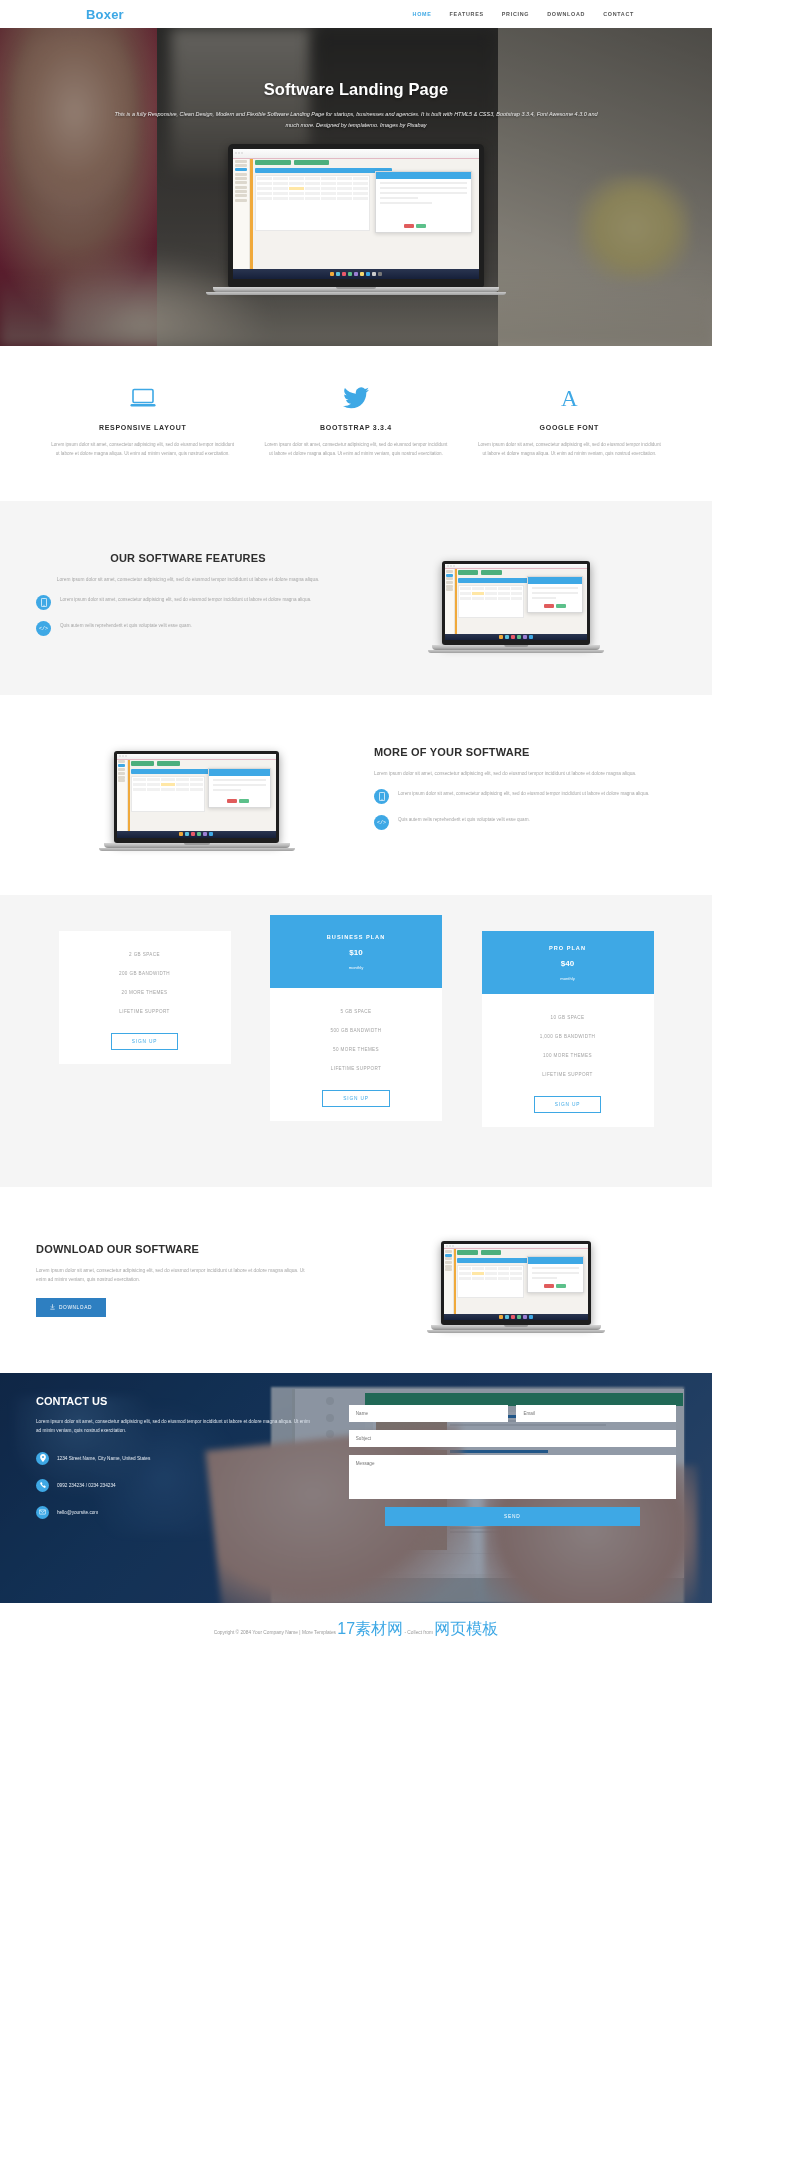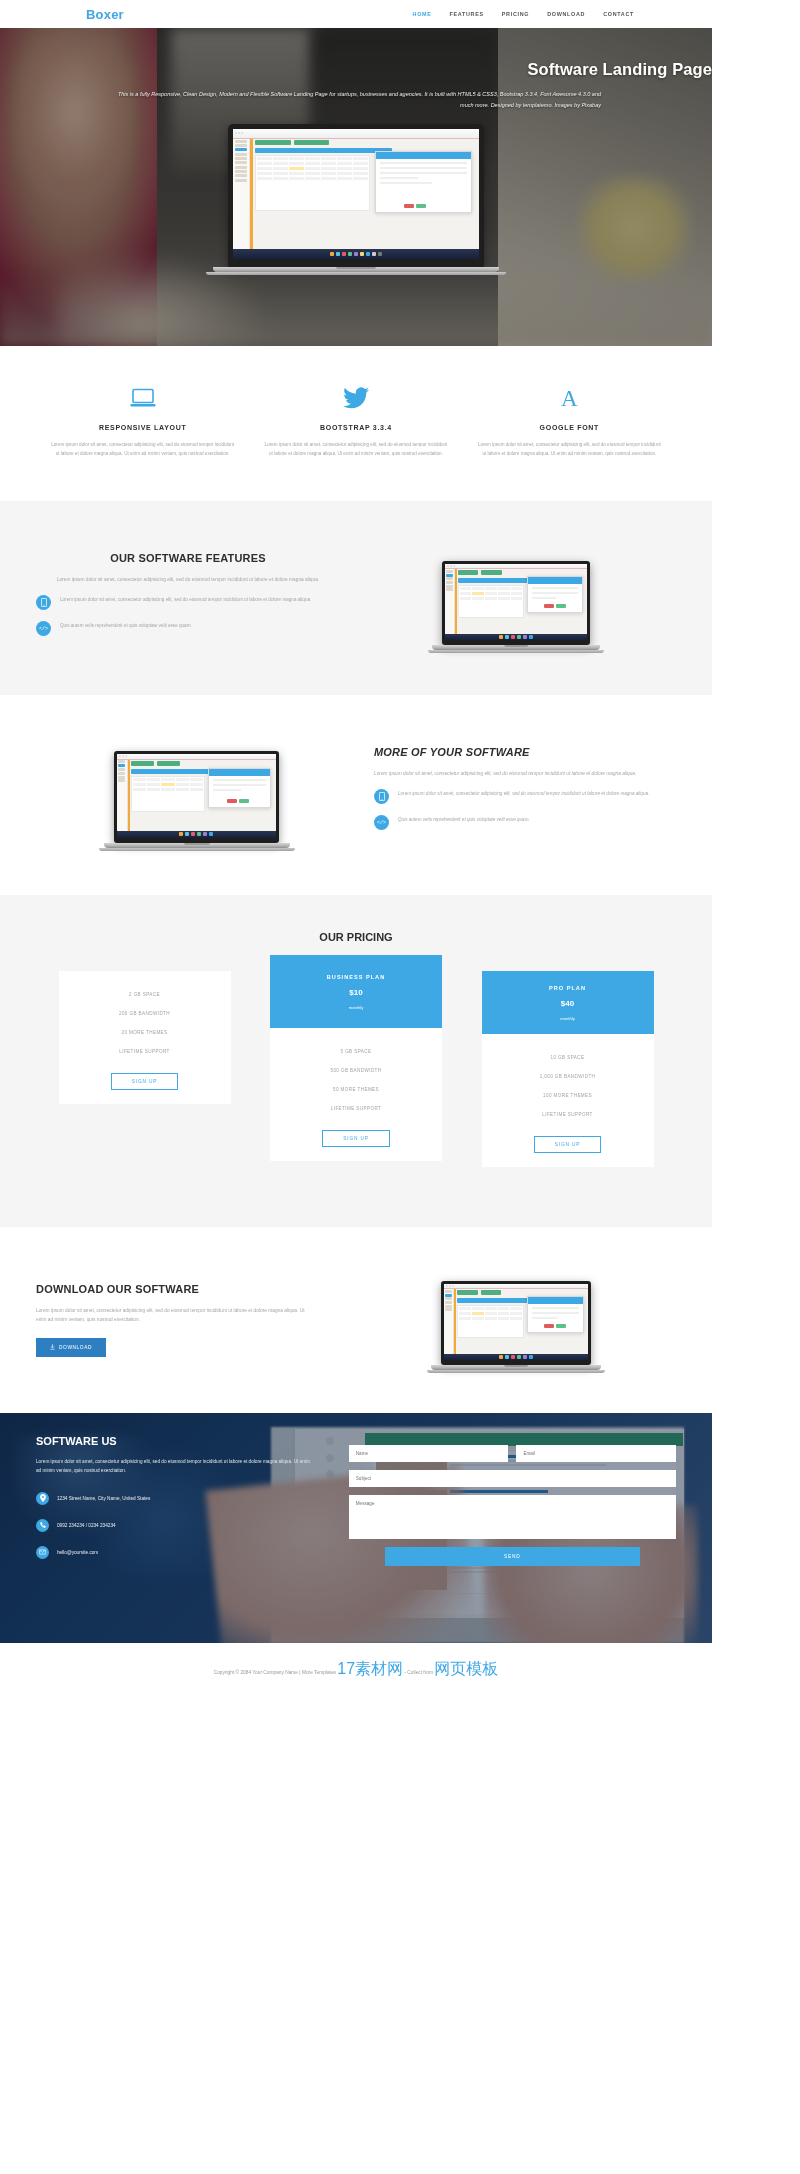--- a/index.html
+++ b/index.html
@@ -85,21 +85,21 @@
   .hero-bg .b4 { position:absolute; left:8%; bottom:0; width:30%; height:30%;
     background: radial-gradient(ellipse at 40% 80%, #d6c9b8 0%, rgba(214,201,184,0) 70%);
     filter: blur(9px);
   }
   .hero-bg .b5 { position:absolute; left:0; bottom:0; width:100%; height:22%;
     background: linear-gradient(180deg, rgba(120,116,105,0) 0%, rgba(170,164,150,.55) 100%);
     filter: blur(6px);
   }
   .hero-overlay { position:absolute; inset:0; background: rgba(30,30,30,.38); }
 
-  .hero-inner { position: relative; z-index: 5; text-align: right; padding-top: 32px; }
+  .hero-inner { position: relative; z-index: 5; text-align: center; padding-top: 32px; margin-top: 20px; }
   .hero h1 {
     color: #fff;
     font-size: 16.5px;
     font-weight: bold;
     letter-spacing: .1px;
     text-shadow: 0 1px 3px rgba(0,0,0,.45);
   }
   .hero p.lead {
     color: #eee;
     font-size: 5.5px;
@@ -611,21 +611,21 @@
                     <u style="background:#9b7fd4"></u>
                     <u style="background:#3ea8e5"></u>
                 </div>
               </div>
             </div>
           </div>
           <div class="base" style="width:186px;margin-left:-10px;"></div>
           <div class="foot" style="width:196px;margin-left:-15px;"></div>
         </div>
       </div>
-      <div class="txt" style="order:2;padding-right:0;padding-left:18px;font-style:italic;">
+      <div class="txt" style="order:2;padding-right:0;padding-left:18px;">
         <div class="sec-h2">MORE OF YOUR SOFTWARE</div>
         <div class="sec-p">Lorem ipsum dolor sit amet, consectetur adipisicing elit, sed do eiusmod tempor incididunt ut labore et dolore magna aliqua.</div>
         <div class="feat-item">
           <div class="feat-bullet">
             <svg width="6" height="9" viewBox="0 0 6 9">
                 <rect x="0.4" y="0.4" width="5.2" height="8.2" rx="0.8" fill="none" stroke="#fff" stroke-width="0.8"></rect>
                 <circle cx="3" cy="7.3" r="0.5" fill="#fff"></circle>
               </svg>
           </div>
           <div class="feat-txt">Lorem ipsum dolor sit amet, consectetur adipisicing elit, sed do eiusmod tempor incididunt ut labore et dolore magna aliqua.</div>
@@ -634,21 +634,20 @@
           <div class="feat-bullet">
             <span style="font-size:5px;font-family:'Liberation Mono',monospace;">&lt;/&gt;</span>
           </div>
           <div class="feat-txt">Quis autem velis reprehenderit et quis voluptate velit esse quam.</div>
         </div>
       </div>
     </div>
   </div>
 
   <div class="pricing">
-    <h2>OUR PRICING</h2>
     <div class="plans">
 
       <div class="plan">
         <ul>
           <li>2 GB SPACE</li>
           <li>200 GB BANDWIDTH</li>
           <li>20 MORE THEMES</li>
           <li>LIFETIME SUPPORT</li>
         </ul>
         <button class="signup">SIGN UP</button>
@@ -828,21 +827,21 @@
               </div>
             </div>
         </div>
       </div>
       <div class="cbg-hand"></div>
       <div class="cbg-hand2"></div>
     </div>
     <div class="contact-overlay"></div>
     <div class="contact-inner">
       <div class="contact-left">
-        <h2>SOFTWARE US</h2>
+        <h2>CONTACT US</h2>
         <p>Lorem ipsum dolor sit amet, consectetur adipisicing elit, sed do eiusmod tempor incididunt ut labore et dolore magna aliqua. Ut enim ad minim veniam, quis nostrud exercitation.</p>
 
         <div class="ci">
           <div class="ci-ic">
             <svg width="6" height="8" viewBox="0 0 8 11">
                 <path d="M4 0C1.8 0 0 1.8 0 4c0 3 4 7 4 7s4-4 4-7c0-2.2-1.8-4-4-4zm0 5.4A1.4 1.4 0 1 1 4 2.6a1.4 1.4 0 0 1 0 2.8z" fill="#fff"></path>
               </svg>
           </div>
           <div class="ci-tx">1234 Street Name, City Name, United States</div>
         </div>

